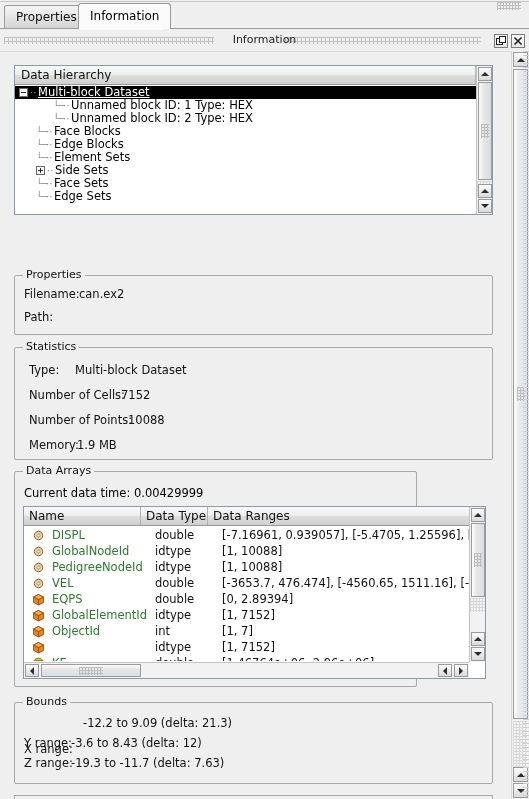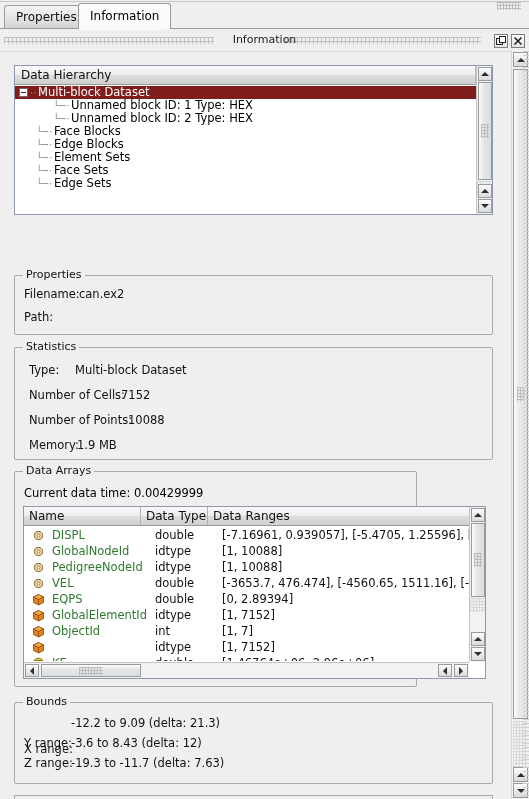--- a/index.html
+++ b/index.html
@@ -119,21 +119,21 @@
   }
   .tree-body {
     position: absolute; left: 0; top: 20px; right: 16px; bottom: 0;
     overflow: hidden; background: #fff;
   }
   .tnode {
     position: relative; height: 13px; line-height: 13px;
     font-size: 11.5px; white-space: nowrap; color: #000;
     padding-left: 4px;
   }
-  .tnode.sel { background: #7f1d1d; color: #fff; }
+  .tnode.sel { background: #000000; color: #fff; text-decoration: underline; }
   .tnode .twist {
     display: inline-block; width: 9px; height: 9px; vertical-align: -1px;
     border: 1px solid #6b6b6b; background: #fbfbfb; position: relative;
     margin-right: 2px;
   }
   .tnode .twist::before {
     content: ""; position: absolute; left: 1px; top: 3px; width: 5px; height: 1px; background: #2b2b2b;
   }
   .tnode .twist.plus::after {
     content: ""; position: absolute; left: 3px; top: 1px; width: 1px; height: 5px; background: #2b2b2b;
@@ -305,20 +305,21 @@
 
   <div id="hierarchy-box">
     <div class="tree-header">Data Hierarchy</div>
     <div class="tree-body" id="tree-body">
         <div class="tnode sel"><span class="spacer" style="width: 0px;"></span><span class="twist"></span><span class="dash" style="width: 8px;">··</span><span>Multi-block Dataset</span></div>
         <div class="tnode"><span class="spacer" style="width: 34px;"></span><span class="dash">└─</span><span class="dash" style="width: 8px;">··</span><span>Unnamed block ID: 1 Type: HEX</span></div>
         <div class="tnode"><span class="spacer" style="width: 34px;"></span><span class="dash">└─</span><span class="dash" style="width: 8px;">··</span><span>Unnamed block ID: 2 Type: HEX</span></div>
         <div class="tnode"><span class="spacer" style="width: 17px;"></span><span class="dash">└─</span><span class="dash" style="width: 8px;">··</span><span>Face Blocks</span></div>
         <div class="tnode"><span class="spacer" style="width: 17px;"></span><span class="dash">└─</span><span class="dash" style="width: 8px;">··</span><span>Edge Blocks</span></div>
         <div class="tnode"><span class="spacer" style="width: 17px;"></span><span class="dash">└─</span><span class="dash" style="width: 8px;">··</span><span>Element Sets</span></div>
+        <div class="tnode"><span class="spacer" style="width: 17px;"></span><span class="twist plus"></span><span class="dash" style="width: 8px;">··</span><span>Side Sets</span></div>
         <div class="tnode"><span class="spacer" style="width: 17px;"></span><span class="dash">└─</span><span class="dash" style="width: 8px;">··</span><span>Face Sets</span></div>
         <div class="tnode"><span class="spacer" style="width: 17px;"></span><span class="dash">└─</span><span class="dash" style="width: 8px;">··</span><span>Edge Sets</span></div>
       </div>
     <div class="vsb">
       <div class="sb-up">
           <span class="arrow-up"></span>
         </div>
       <div class="sb-thumb" style="top:16px;height:98px;">
         <span class="grip-dots"></span>
       </div>
@@ -481,21 +482,21 @@
         <div class="sb-rt">
             <span class="arrow-rt"></span>
           </div>
       </div>
     </div>
   </div>
 
   <div class="group" id="bounds-group">
     <div class="legend">Bounds</div>
     <div class="kv" style="left:9px; top:13px;margin-top:26px;">X range:</div>
-    <div class="kv" style="left:56px;top:13px;">-12.2 to 9.09 (delta: 21.3)</div>
+    <div class="kv" style="left:68px;top:13px;">-12.2 to 9.09 (delta: 21.3)</div>
     <div class="kv" style="left:9px; top:33px;">Y range:</div>
     <div class="kv" style="left:56px;top:33px;">-3.6 to 8.43 (delta: 12)</div>
     <div class="kv" style="left:9px; top:53px;text-align:center;">Z range:</div>
     <div class="kv" style="left:56px;top:53px;">-19.3 to -11.7 (delta: 7.63)</div>
   </div>
 
   <div id="index-box">
     
   </div>
 

